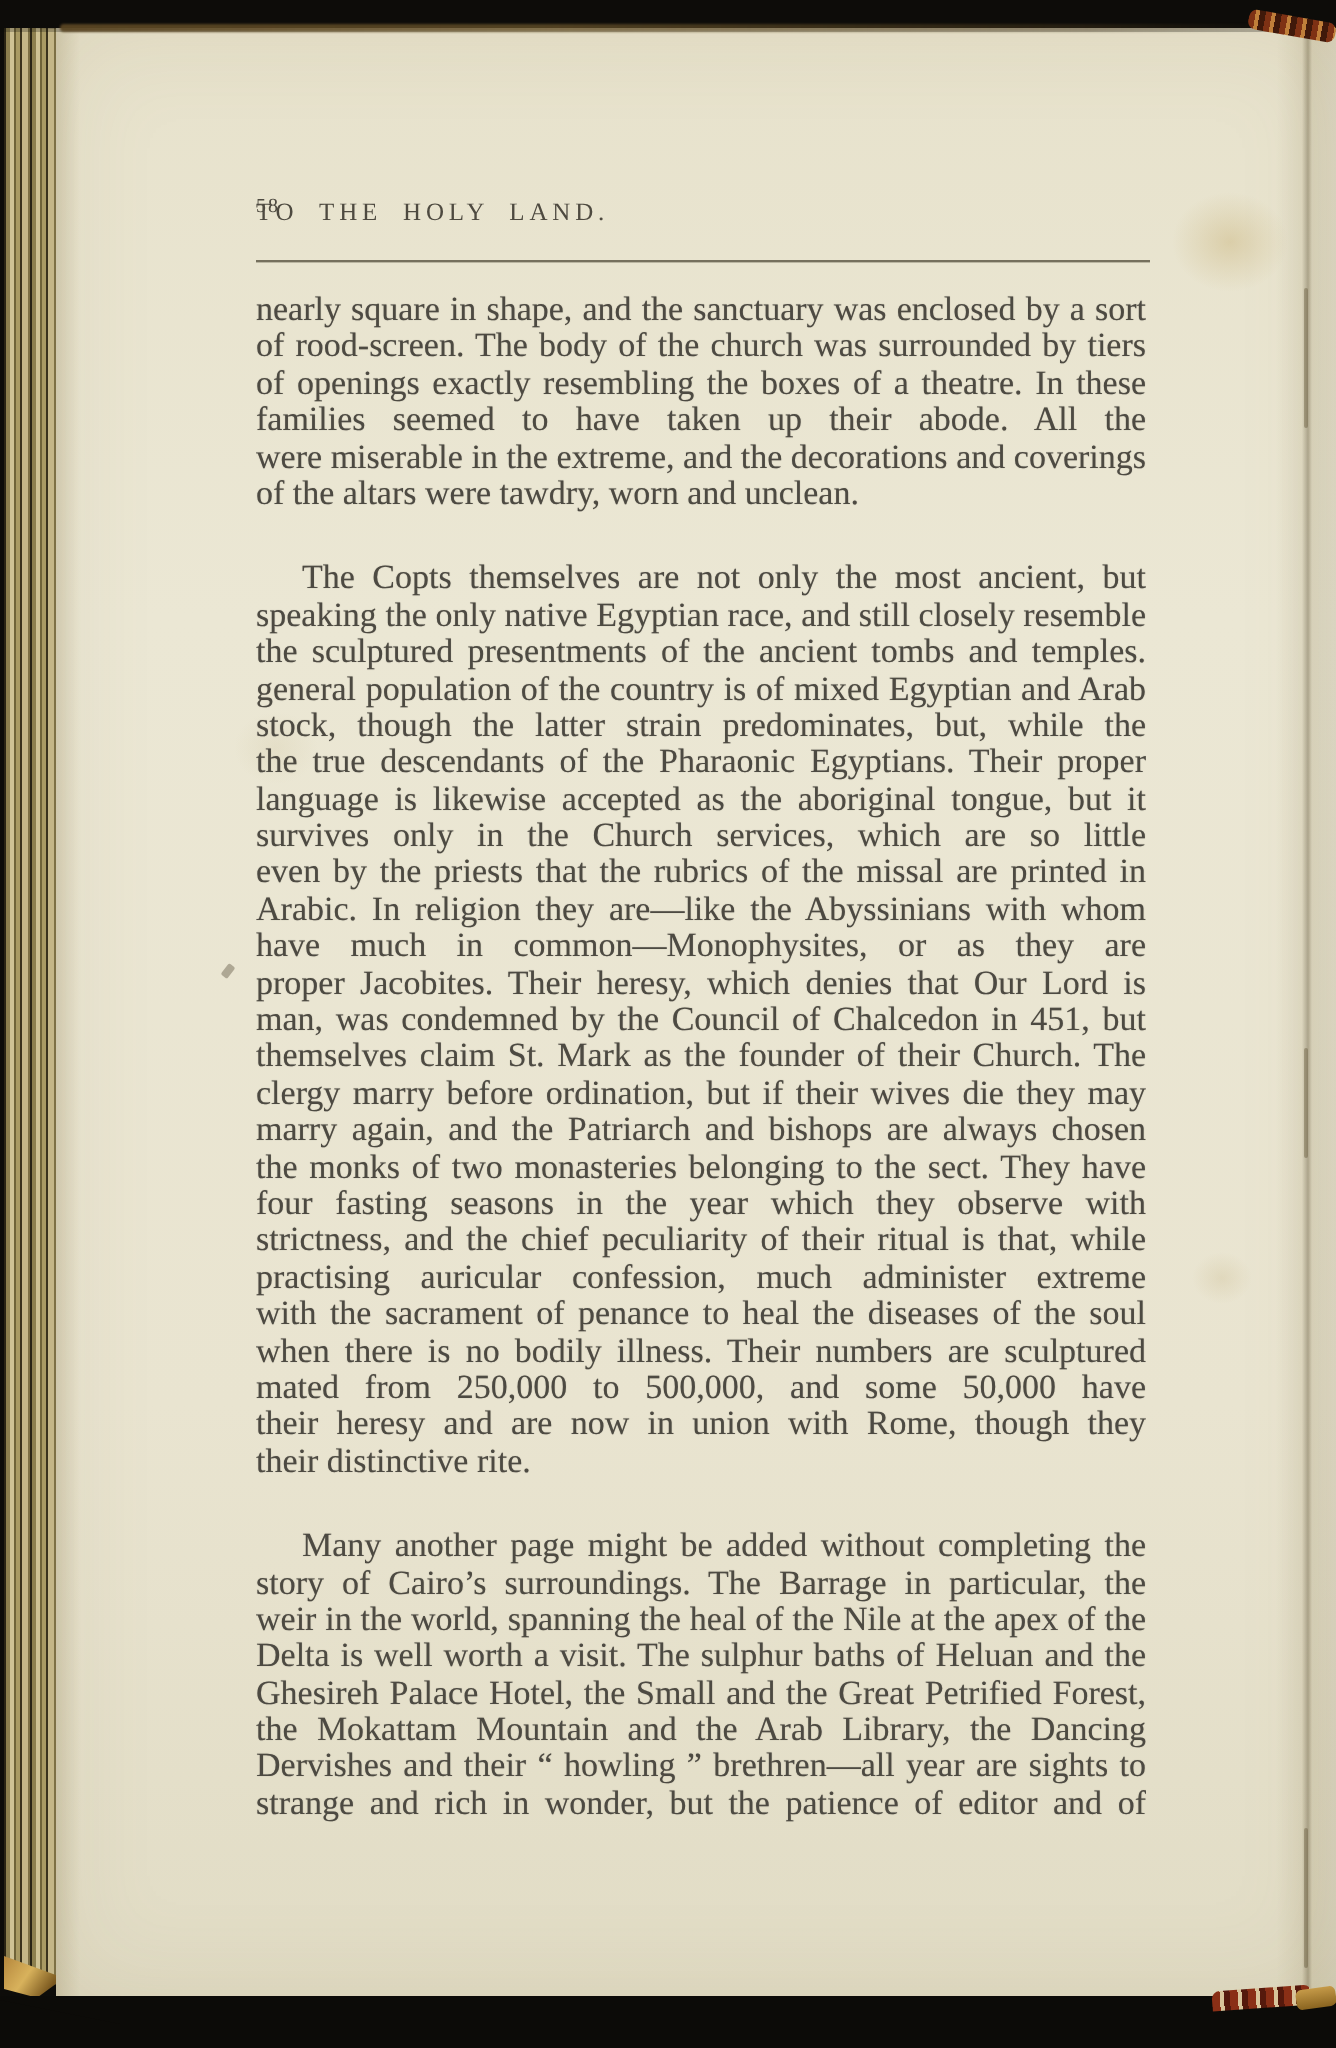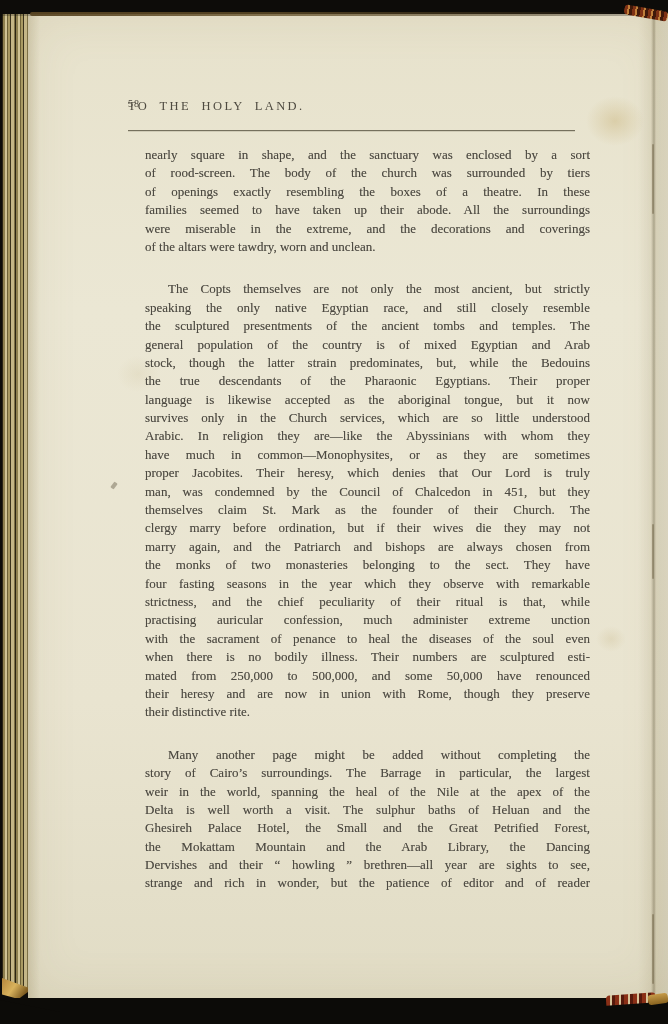--- a/index.html
+++ b/index.html
@@ -62,22 +62,22 @@
     position:absolute;left:0;top:1px;width:100%;text-align:left;
     font-size:12.5px;letter-spacing:2.4px;word-spacing:5px;color:#4e4a40;
   }
   .rule{
     position:absolute;left:100px;top:116px;width:447px;height:1px;
     background:#75705d;box-shadow:0 0.5px 0 rgba(117,112,93,0.4);
   }
 
   
   .body-text{
-    position:absolute;left:117px;top:132px;width:445px;
-    font-size:13px;color:#4d4a42;
+    position:absolute;left:100px;top:132px;width:445px;
+    font-size:17px;color:#4d4a42;
     text-shadow:0 0 0.5px rgba(77,74,66,0.45);
     font-family:Liberation Serif, serif;
   }
   .line{
     height:18.4px;line-height:18.4px;overflow:hidden;
     text-align:justify;text-align-last:justify;
   }
   .line.indent{text-indent:23px;margin-top:24px;}
   .line.no-justify{text-align-last:left;}
 
@@ -142,20 +142,21 @@
         </div>
         <div class="para">
           <div class="line indent">The Copts themselves are not only the most ancient, but strictly</div>
           <div class="line">speaking the only native Egyptian race, and still closely resemble</div>
           <div class="line">the sculptured presentments of the ancient tombs and temples.  The</div>
           <div class="line">general population of the country is of mixed Egyptian and Arab</div>
           <div class="line">stock, though the latter strain predominates, but, while the Bedouins</div>
           <div class="line">the true descendants of the Pharaonic Egyptians.  Their proper</div>
           <div class="line">language is likewise accepted as the aboriginal tongue, but it now</div>
           <div class="line">survives only in the Church services, which are so little understood</div>
+          <div class="line">even by the priests that the rubrics of the missal are printed in</div>
           <div class="line">Arabic.  In religion they are—like the Abyssinians with whom they</div>
           <div class="line">have much in common—Monophysites, or as they are sometimes</div>
           <div class="line">proper Jacobites.  Their heresy, which denies that Our Lord is truly</div>
           <div class="line">man, was condemned by the Council of Chalcedon in 451, but they</div>
           <div class="line">themselves claim St. Mark as the founder of their Church.  The</div>
           <div class="line">clergy marry before ordination, but if their wives die they may not</div>
           <div class="line">marry again, and the Patriarch and bishops are always chosen from</div>
           <div class="line">the monks of two monasteries belonging to the sect.  They have</div>
           <div class="line">four fasting seasons in the year which they observe with remarkable</div>
           <div class="line">strictness, and the chief peculiarity of their ritual is that, while</div>

